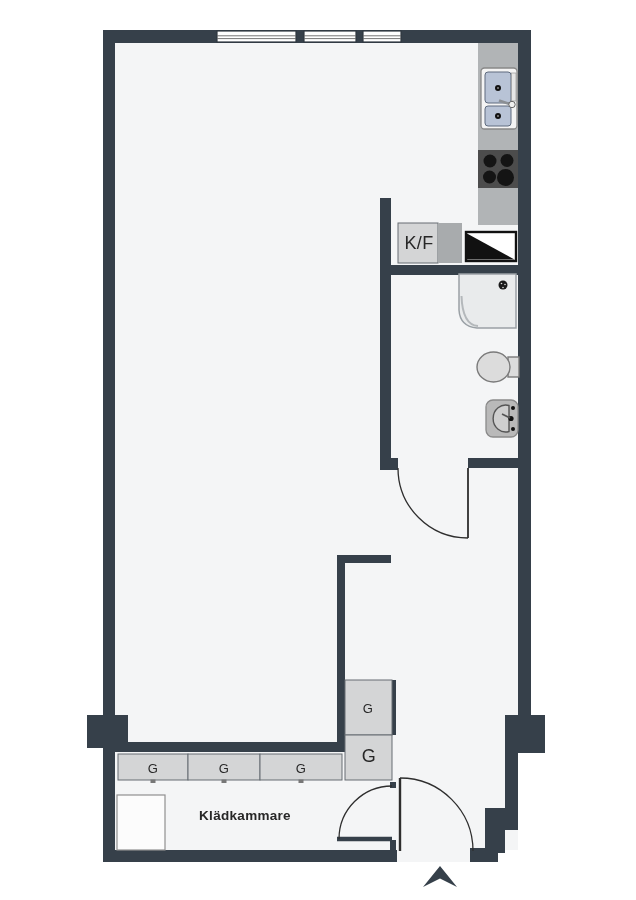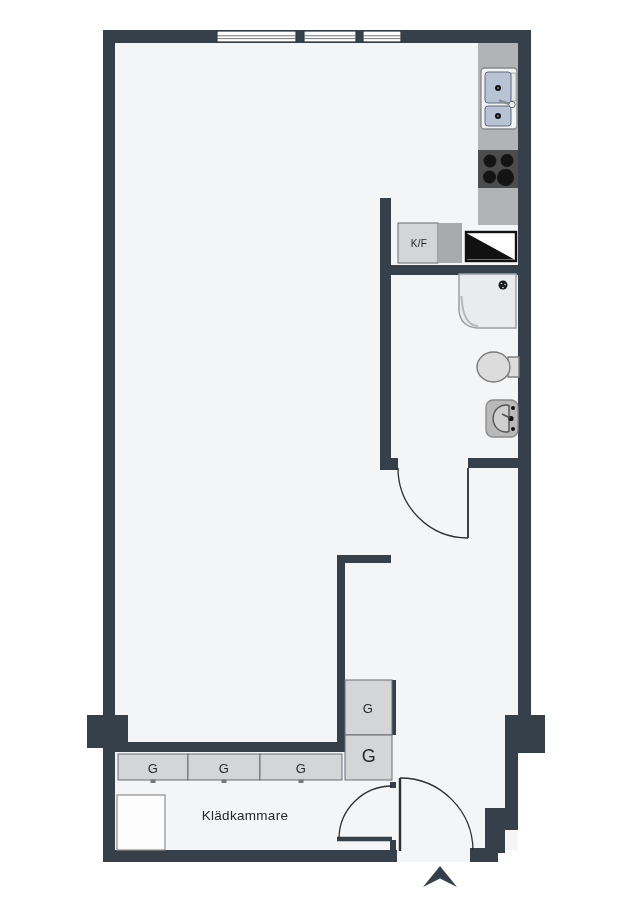--- a/index.html
+++ b/index.html
@@ -23,21 +23,21 @@
   .door-arc{fill:none;stroke:var(--door_line,#2e2e2e);stroke-width:1.3;}
   .door-leaf{stroke:var(--door_line,#2e2e2e);}
   .fixture{fill:var(--fixture_fill,#dcdcdc);stroke:var(--fixture_border,#7a7a7a);stroke-width:1.4;}
   .label{
     position:absolute;
     transform:translate(-50%,-50%);
     color:var(--text,#272727);
     white-space:nowrap;
     letter-spacing:0.3px;
   }
-  .lbl-kf{font-size:10px;}
+  .lbl-kf{font-size:18px;}
   .lbl-g{font-size:13px;}
   .lbl-g-big{font-size:18px;}
   .lbl-room{font-size:13.5px;}
 </style>
 </head>
 <body>
 
 <div class="stage">
   <svg width="636" height="900" viewBox="0 0 636 900">
 
@@ -160,14 +160,14 @@
 
     <rect x="117" y="795" width="48" height="55" fill="#fcfcfc" stroke="#8f8f8f" stroke-width="1.2"></rect>
   </svg>
 
   <div class="label lbl-kf" style="left:419px;top:243px;">K/F</div>
   <div class="label lbl-g" style="left:153px;top:768px;">G</div>
   <div class="label lbl-g" style="left:224px;top:768px;">G</div>
   <div class="label lbl-g" style="left:301px;top:768px;">G</div>
   <div class="label lbl-g" style="left:368px;top:708px;">G</div>
   <div class="label lbl-g-big" style="left:369px;top:756px;">G</div>
-  <div class="label lbl-room" style="left:245px;top:815px;">Klädkammare</div>
+  <div class="label lbl-room" style="left:245px;top:815px;font-weight:bold;">Klädkammare</div>
 </div>
 
 </body></html>

